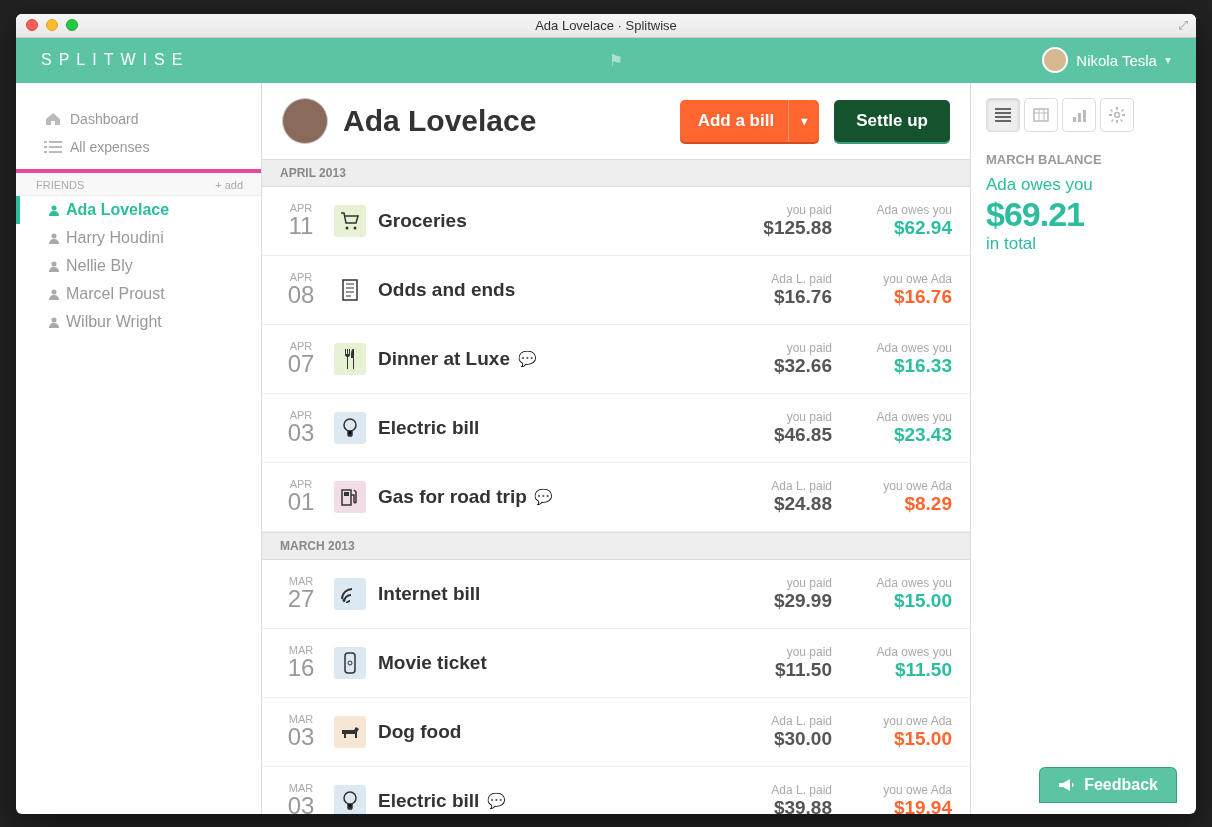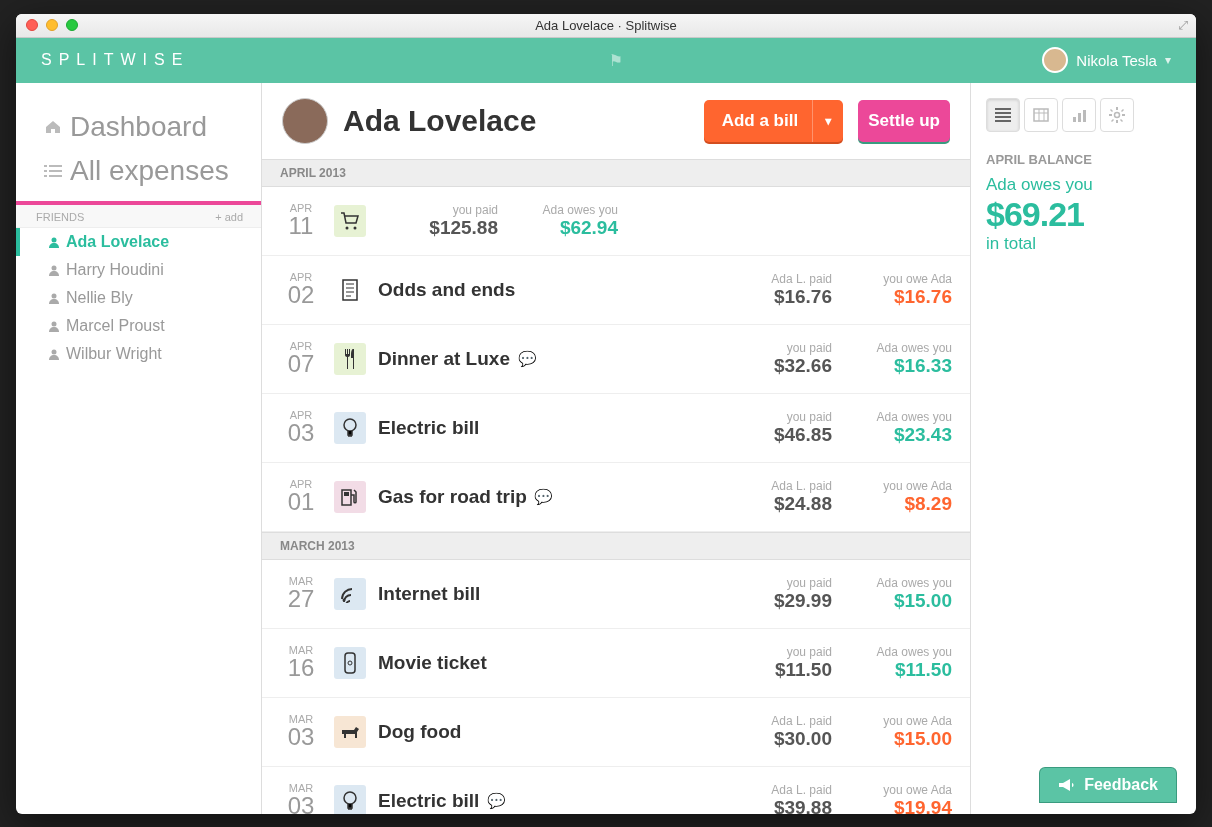--- a/index.html
+++ b/index.html
@@ -21,37 +21,37 @@
 .flag { flex:1; text-align:center; color:rgba(255,255,255,.5); font-size:16px; }
 .user { display:flex; align-items:center; gap:8px; color:#fff; font-size:15px; cursor:pointer; }
 .avatar-sm { width:26px; height:26px; border-radius:50%; background:#d8b890; border:2px solid #fff; }
 .caret { font-size:12px; color:rgba(255,255,255,.8); }
 
 .body { flex:1; display:flex; overflow:hidden; }
 
 
 .sidebar { width:245px; padding:22px 0 0 0; border-right:0; }
 .sb-item { display:flex; align-items:center; gap:8px; padding:6px 20px 6px 28px; font-size:20px; color:#999; cursor:pointer; }
-.sb-item.lg { font-weight:400; font-size:28px; color:#999; }
+.sb-item.lg { font-weight:400; font-size:14px; color:#999; }
 .sb-hdr { display:flex; align-items:center; justify-content:space-between; padding:6px 18px 4px 20px; font-size:11px; color:#aaa; background:#f8f8f8; border-top:4px solid #ec4899; border-bottom:1px solid #eee; margin-top:8px;}
 .sb-hdr .add { font-size:11px; color:#aaa; cursor:pointer; }
 .friend { display:flex; align-items:center; gap:6px; padding:5px 20px 5px 28px; font-size:16px; color:#999; cursor:pointer; border-left:4px solid transparent; }
 .friend.active { color:#2bbd9e; font-weight:600; border-left:4px solid #2bbd9e; }
 .friend .pic { font-size:12px; color:#aaa; }
 .friend.active .pic { color:#2bbd9e; }
 
 
 .main { flex:1; border-left:1px solid #ddd; border-right:1px solid #ddd; overflow-y:auto; }
 .mhdr { display:flex; align-items:center; padding:15px 20px; gap:15px; }
 .avatar-lg { width:46px; height:46px; border-radius:50%; background:#8a6a5a; border:1px solid #ccc; }
 .mtitle { font-size:30px; font-weight:700; color:#333; flex:1; }
 .btn { height:42px; border:none; border-radius:5px; font-size:17px; font-weight:600; cursor:pointer; display:flex; align-items:center; }
 .btn.orange { background:#ff652f; color:#fff; padding:0 0 0 18px; box-shadow:0 2px 0 #d34e1f; }
 .btn.orange .dd { border-left:1px solid rgba(255,255,255,.3); padding:0 12px; margin-left:14px; height:100%; display:flex; align-items:center; font-size:12px; }
-.btn.green { background:#ec4899; color:#fff; padding:0 10px; box-shadow:0 2px 0 #3a9b7f; }
+.btn.green { background:#14532d; color:#fff; padding:0 22px; box-shadow:0 2px 0 #3a9b7f; }
 
 .month { background:#eee; border-top:1px solid #ddd; border-bottom:1px solid #ddd; padding:6px 18px; font-size:12px; color:#888; font-weight:600; }
 
 .row { display:flex; align-items:center; padding:16px 18px; border-bottom:1px solid #eee; cursor:pointer; }
 .date { width:42px; text-align:center; color:#aaa; font-size:11px; line-height:1; }
 .date .day { font-size:24px; font-weight:400; color:#999; }
 .exicon { width:32px; height:32px; border-radius:3px; margin:0 12px; display:flex; align-items:center; justify-content:center; font-size:18px; }
 .eg{background:#e7f2d4;} .eo{background:#f7e6d4;} .eb{background:#dce8f2;} .ep{background:#f2dce6;}
 .desc { flex:1; font-size:19px; font-weight:700; color:#333; display:flex; align-items:center; gap:8px;}
 .comment { color:#bbb; font-size:15px; }
@@ -189,33 +189,34 @@
               <div>APR</div>
               <div class="day">11</div>
             </div>
             <div class="exicon eg">
               <svg width="20" height="18" viewBox="0 0 20 18">
                 <path fill="none" stroke="#333" stroke-width="1.5" d="M1 1h3l2 10h10l2-7H5"></path>
                 <circle cx="7" cy="16" r="1.5" fill="#333"></circle>
                 <circle cx="15" cy="16" r="1.5" fill="#333"></circle>
               </svg>
             </div>
+            <div class="desc">Groceries</div>
             <div class="col">
               <div class="lbl">you paid</div>
               <div class="amt dark">$125.88</div>
             </div>
             <div class="col">
               <div class="lbl">Ada owes you</div>
               <div class="amt green">$62.94</div>
             </div>
           </div>
           <div class="row">
             <div class="date">
               <div>APR</div>
-              <div class="day">02</div>
+              <div class="day">08</div>
             </div>
             <div class="exicon ">
               <svg width="18" height="22" viewBox="0 0 18 22">
                 <rect x="2" y="1" width="14" height="20" fill="none" stroke="#333" stroke-width="1.5"></rect>
                 <path stroke="#333" d="M5 5h8M5 9h8M5 13h8M5 17h5"></path>
               </svg>
             </div>
             <div class="desc">Odds and ends</div>
             <div class="col">
               <div class="lbl">Ada L. paid</div>
@@ -394,21 +395,21 @@
               <path fill="#bbb" d="M2 9h3v5H2zM7 5h3v9H7zM12 2h3v12h-3z"></path>
             </svg>
         </div>
         <div class="ib">
           <svg width="16" height="16" viewBox="0 0 16 16">
               <circle cx="8" cy="8" r="2.5" fill="none" stroke="#bbb" stroke-width="1.5"></circle>
               <path fill="#bbb" d="M7 0h2v3H7zM7 13h2v3H7zM0 7h3v2H0zM13 7h3v2h-3zM2 2l2 2-1 1-2-2zM12 12l2 2-1 1-2-2zM12 4l2-2 1 1-2 2zM2 14l2-2 1 1-2 2z"></path>
             </svg>
         </div>
       </div>
-      <div class="bal-hdr">APRIL BALANCE</div>
+      <div class="bal-hdr">MARCH BALANCE</div>
       <div class="bal-txt">Ada owes you</div>
       <div class="bal-amt">$69.21</div>
       <div class="bal-sub">in total</div>
     </div>
   </div>
 
   <div class="feedback">
     <span>
       <svg width="18" height="16" viewBox="0 0 18 16">
           <path fill="#fff" d="M1 6h4l7-4v12l-7-4H1zM14 6c2 0 2 4 0 4z"></path>

